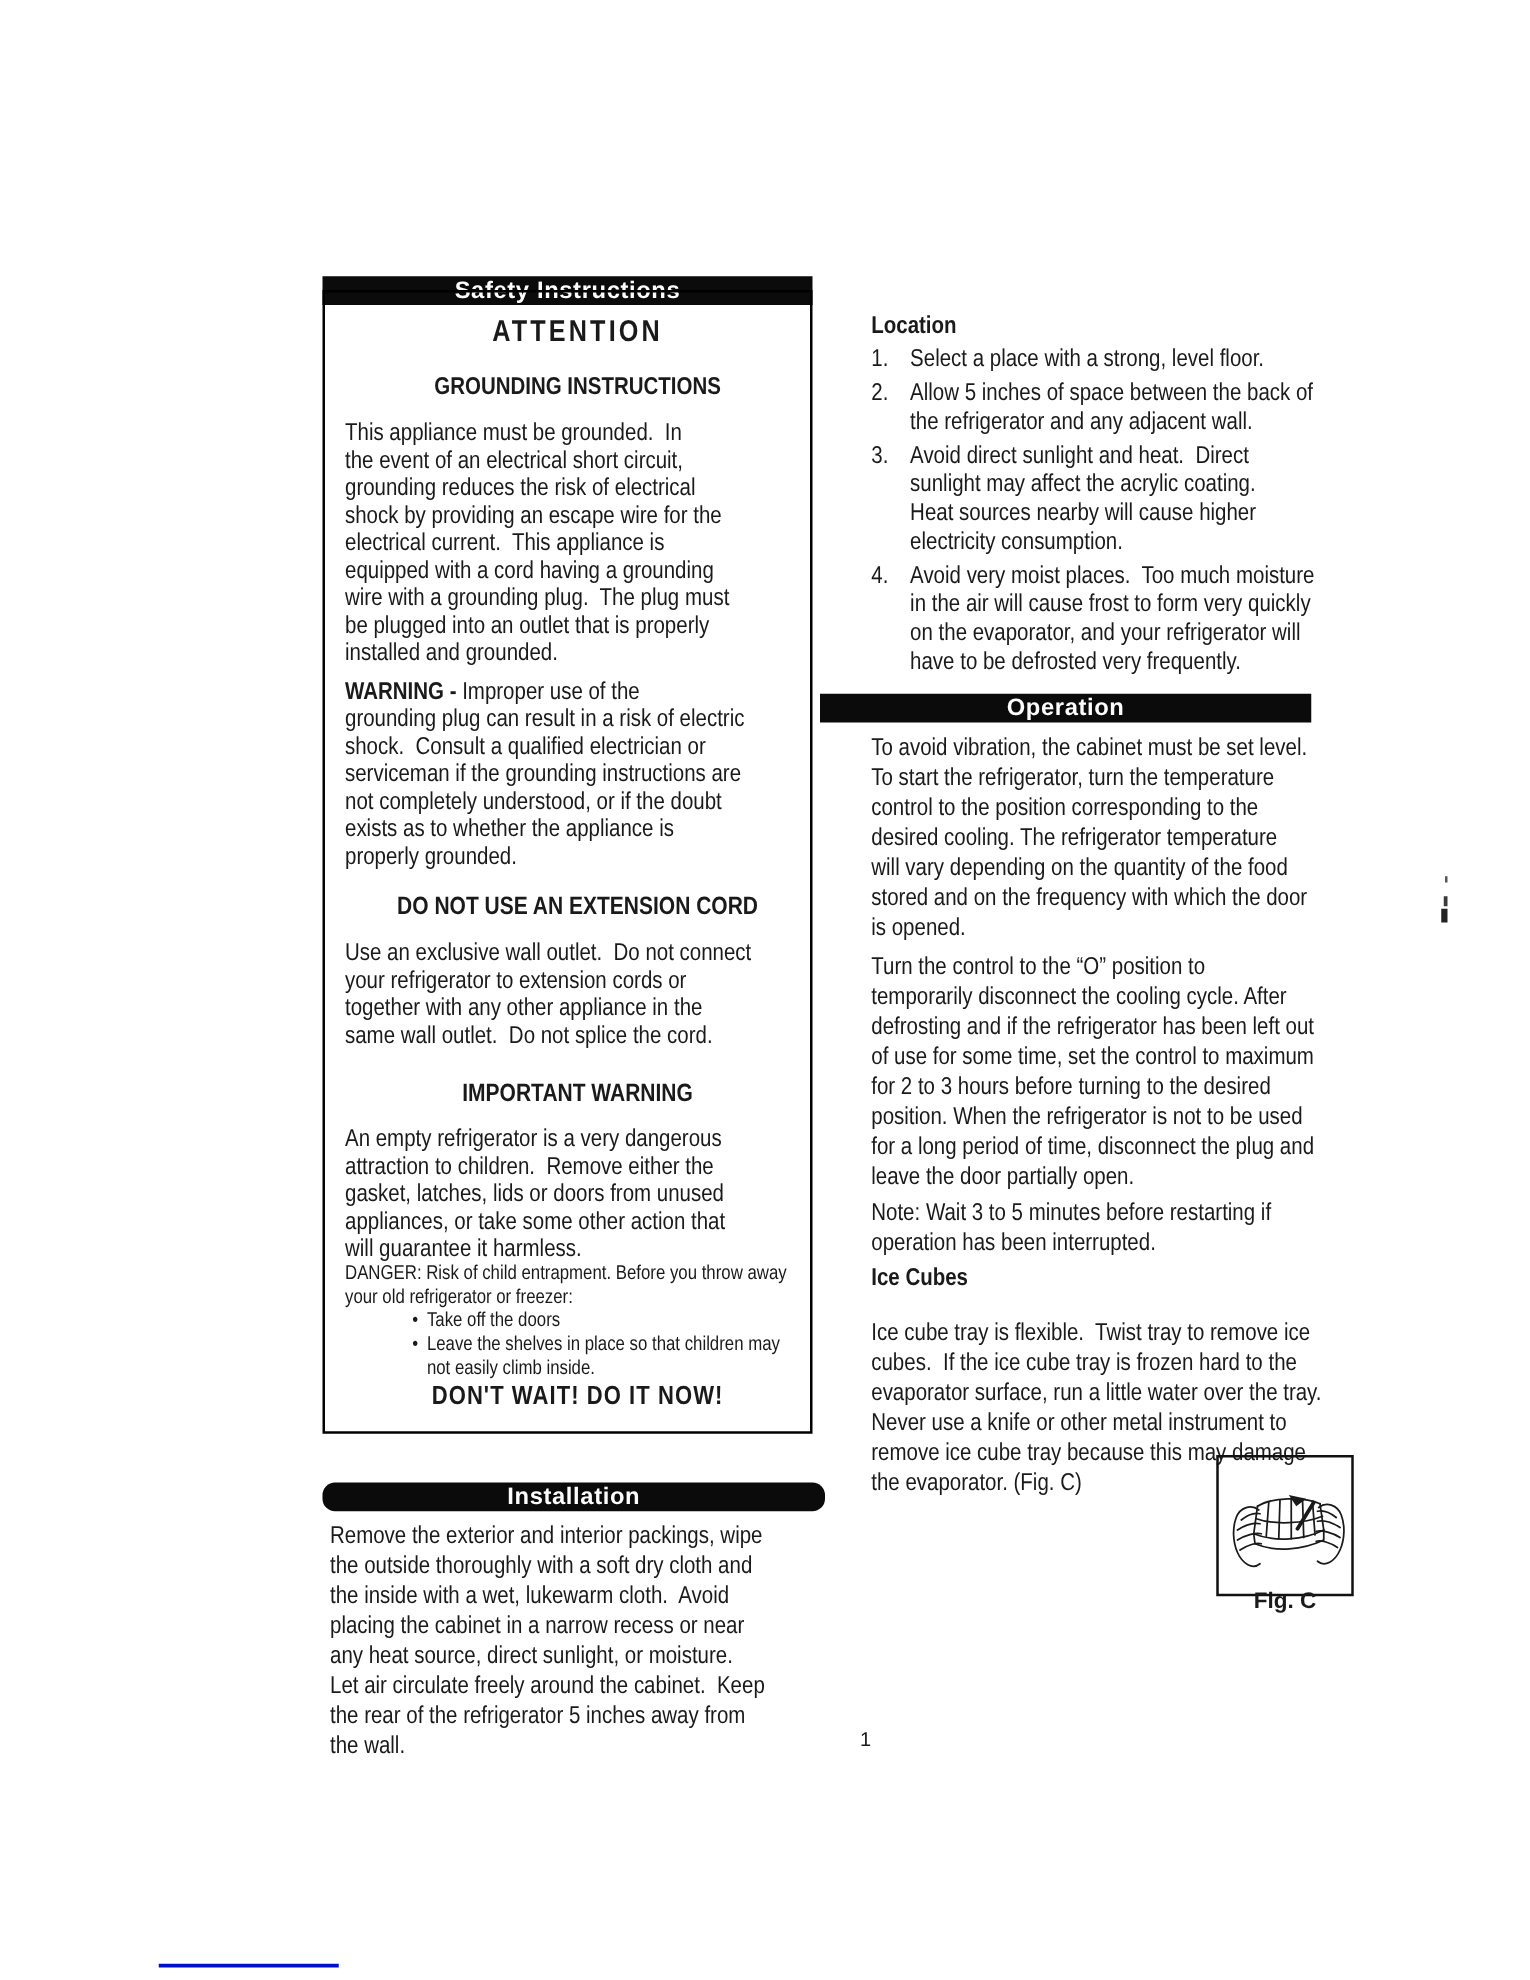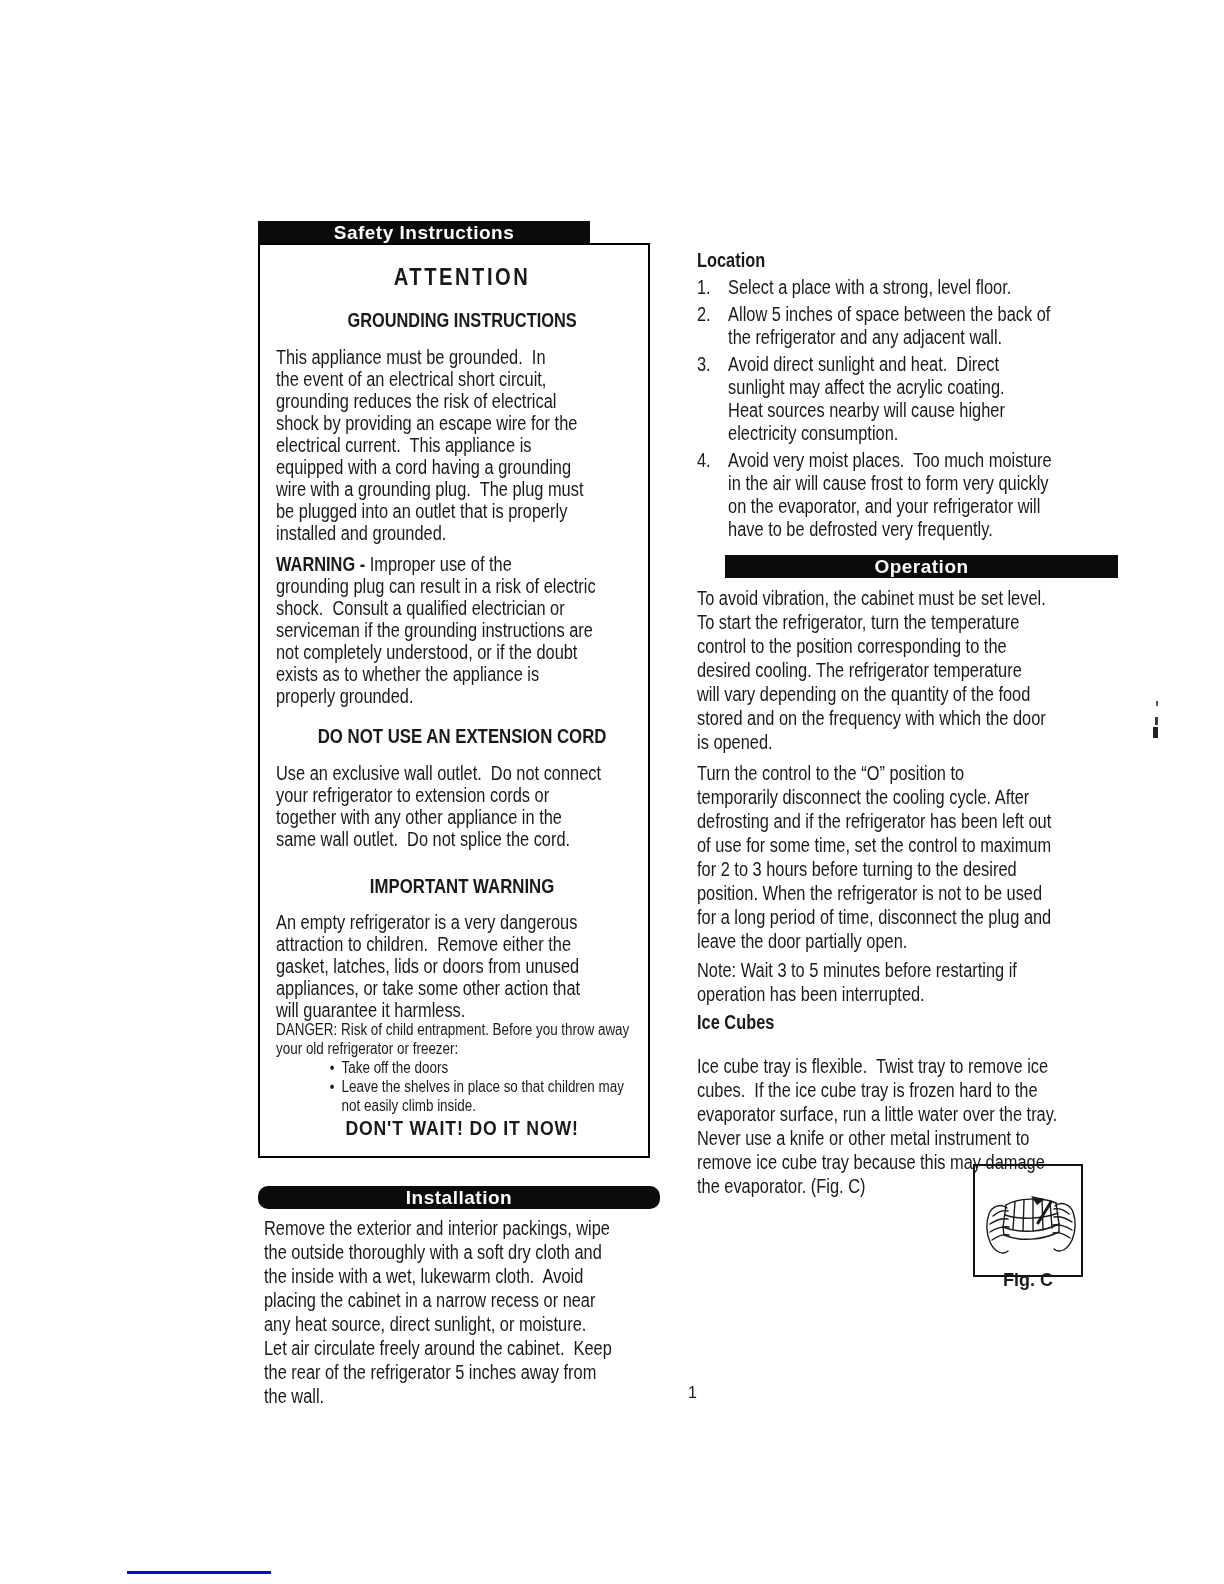--- a/index.html
+++ b/index.html
@@ -16,21 +16,21 @@
   .ctr { text-align:center; }
   .b { font-weight:bold; }
 
   .bar {
     background:#0b0b0b; color:#fdfdfd; font-weight:bold;
     text-align:center; font-size:19px; height:23px; line-height:23px;
     letter-spacing:.5px;
   }
 
   .safety-box {
-    left:258px; top:243px; width:392px; height:915px;
+    left:258px; top:232px; width:392px; height:915px;
     border:2px solid #000; position:absolute;
   }
   .safety-box .blk { position:absolute; left:16px; width:443px; }
 
   .body-text { font-size:19.5px; line-height:22px; }
   .rt  { font-size:19.5px; line-height:24px; }
 
   .attention { font-size:24px; font-weight:bold; letter-spacing:3px; }
   .subhead   { font-size:19.5px; font-weight:bold; }
   .subhead2  { font-size:20px; font-weight:bold; }
@@ -55,21 +55,21 @@
 
   .art1 { left:1156px; top:701px; width:2px; height:5px;  background:#555; }
   .art2 { left:1155px; top:717px; width:3px; height:8px;  background:#3a3a3a; }
   .art3 { left:1153px; top:727px; width:5px; height:11px; background:#222; }
 
   svg { display:block; }
 </style>
 </head>
 <body>
 
-<div class="abs bar" style="left:258px; top:221px; width:332px;">
+<div class="abs bar" style="left:258px; top:221px; width:392px;">
   <span>Safety Instructions</span>
 </div>
 
 <div class="safety-box">
 
   <div class="blk sq ctr attention" style="top:18px;">ATTENTION</div>
 
   <div class="blk sq ctr subhead" style="top:64px;">GROUNDING INSTRUCTIONS</div>
 
   <div class="blk sq body-text pw" style="top:101px;">This appliance must be grounded.  In
@@ -159,21 +159,21 @@
     <li>
         <span class="num">4.</span>
         <span class="pw">Avoid very moist places.  Too much moisture
 in the air will cause frost to form very quickly
 on the evaporator, and your refrigerator will
 have to be defrosted very frequently.</span>
       </li>
   </ol>
 </div>
 
-<div class="abs bar" style="left:725px; top:555px; width:393px;">
+<div class="abs bar" style="left:656px; top:555px; width:393px;">
   <span>Operation</span>
 </div>
 
 <div class="abs sq" style="left:697px; top:586px; width:468px;">
   <div class="rt pw">To avoid vibration, the cabinet must be set level.
 To start the refrigerator, turn the temperature
 control to the position corresponding to the
 desired cooling. The refrigerator temperature
 will vary depending on the quantity of the food
 stored and on the frequency with which the door

